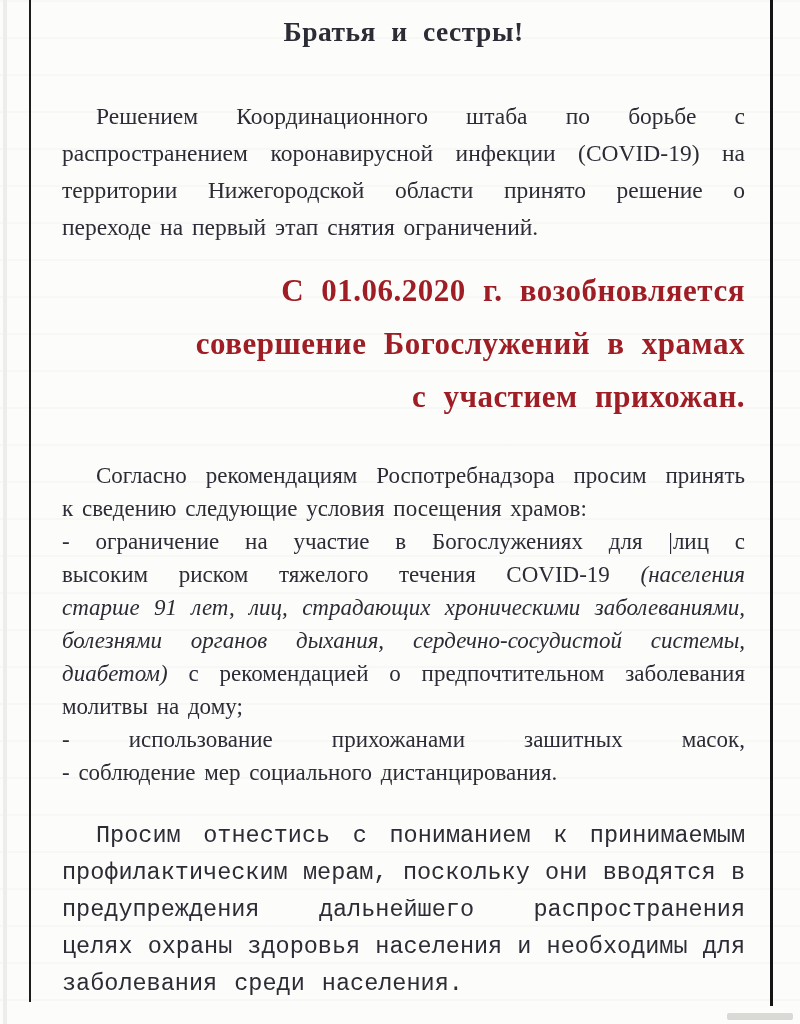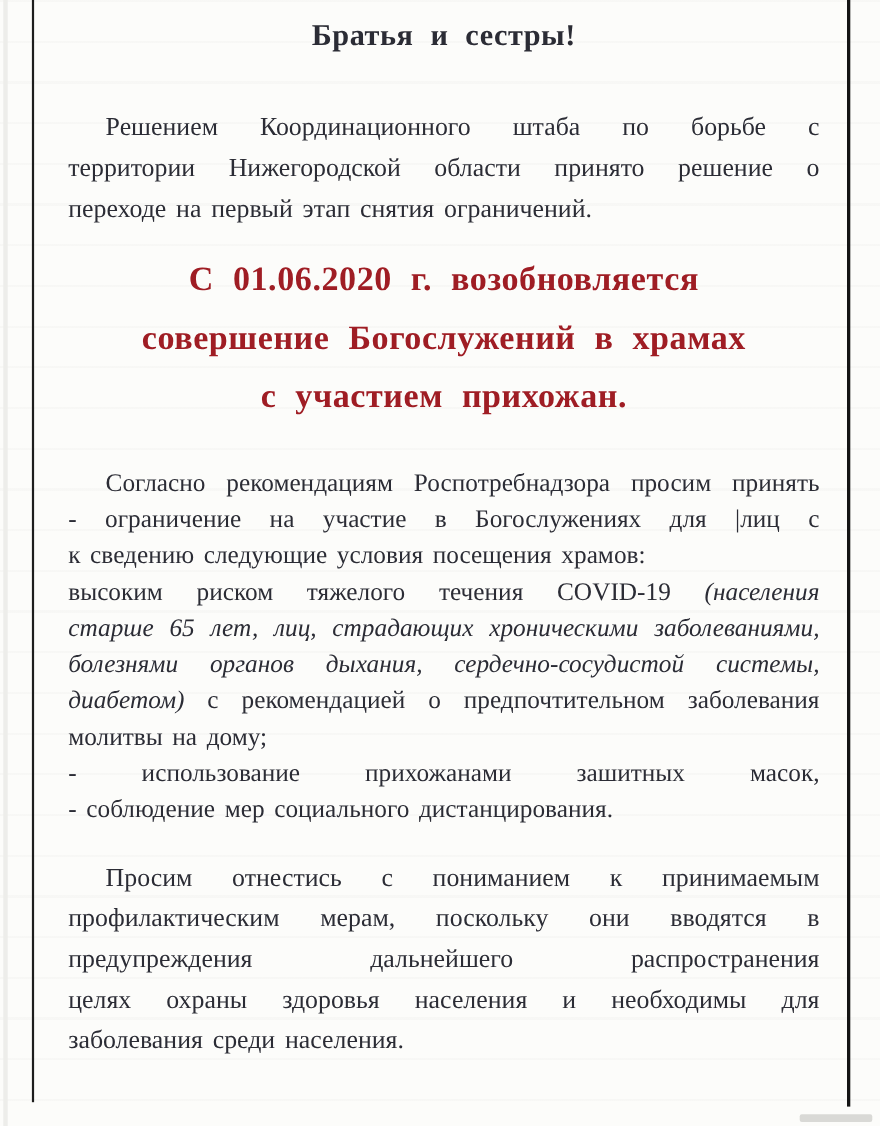--- a/index.html
+++ b/index.html
@@ -29,56 +29,57 @@
   section { display:block; }
   .paragraph  { font-size:23.5px; line-height:37px; }
   .conditions { font-size:23px; line-height:33px; }
   .heading {
     font-size:31px; font-weight:bold; line-height:53px; color:var(--accent);
     word-spacing:9px; letter-spacing:0.5px;
   }
   .s-intro-paragraph      { margin-top:48px; }
   .s-announcement-heading { margin-top:18px; }
   .s-visiting-conditions  { margin-top:36px; }
-  .s-closing-paragraph    { margin-top:28px; }
+  .s-closing-paragraph    { margin-top:28px;font-family:Liberation Mono, monospace; }
 
   .line { min-height:1em; }
   .align-justify { text-align:justify; text-align-last:justify; }
   .align-left    { text-align:left; word-spacing:3px; }
-  .align-center  { text-align:center; }
+  .align-center  { text-align:right; }
   .indent { text-indent:34px; }
   .italic { font-style:italic; }
 </style>
 </head>
 <body>
 
 <div class="page">
   <div class="streak-left"></div>
   <div class="border-left"></div>
   <div class="border-right"></div>
 
   <div class="content">
     <h1 class="title">Братья и сестры!</h1>
     <div id="sections-root">
         <section class="paragraph s-intro-paragraph">
           <div class="line align-justify indent"><span class="seg">Решением Координационного штаба по борьбе с</span></div>
+          <div class="line align-justify"><span class="seg">распространением коронавирусной инфекции (COVID-19) на</span></div>
           <div class="line align-justify"><span class="seg">территории Нижегородской области принято решение о</span></div>
           <div class="line align-left"><span class="seg">переходе на первый этап снятия ограничений.</span></div>
         </section>
         <section class="heading s-announcement-heading">
           <div class="line align-center"><span class="seg">С 01.06.2020 г. возобновляется</span></div>
           <div class="line align-center"><span class="seg">совершение Богослужений в храмах</span></div>
           <div class="line align-center"><span class="seg">с участием прихожан.</span></div>
         </section>
         <section class="conditions s-visiting-conditions">
           <div class="line align-justify indent"><span class="seg">Согласно рекомендациям Роспотребнадзора просим принять</span></div>
+          <div class="line align-left"><span class="seg">к сведению следующие условия посещения храмов:</span></div>
           <div class="line align-justify"><span class="seg">- ограничение на участие в Богослужениях для |лиц с</span></div>
-          <div class="line align-left"><span class="seg">к сведению следующие условия посещения храмов:</span></div>
           <div class="line align-justify"><span class="seg">высоким риском тяжелого течения COVID-19 </span><span class="seg italic">(населения</span></div>
-          <div class="line align-justify"><span class="seg italic">старше 65 лет, лиц, страдающих хроническими заболеваниями,</span></div>
+          <div class="line align-justify"><span class="seg italic">старше 91 лет, лиц, страдающих хроническими заболеваниями,</span></div>
           <div class="line align-justify"><span class="seg italic">болезнями органов дыхания, сердечно-сосудистой системы,</span></div>
           <div class="line align-justify"><span class="seg italic">диабетом)</span><span class="seg"> с рекомендацией о предпочтительном заболевания</span></div>
           <div class="line align-left"><span class="seg">молитвы на дому;</span></div>
           <div class="line align-justify"><span class="seg">- использование прихожанами зашитных масок,</span></div>
           <div class="line align-left"><span class="seg">- соблюдение мер социального дистанцирования.</span></div>
         </section>
         <section class="paragraph s-closing-paragraph">
           <div class="line align-justify indent"><span class="seg">Просим отнестись с пониманием к принимаемым</span></div>
           <div class="line align-justify"><span class="seg">профилактическим мерам, поскольку они вводятся в</span></div>
           <div class="line align-justify"><span class="seg">предупреждения дальнейшего распространения</span></div>

